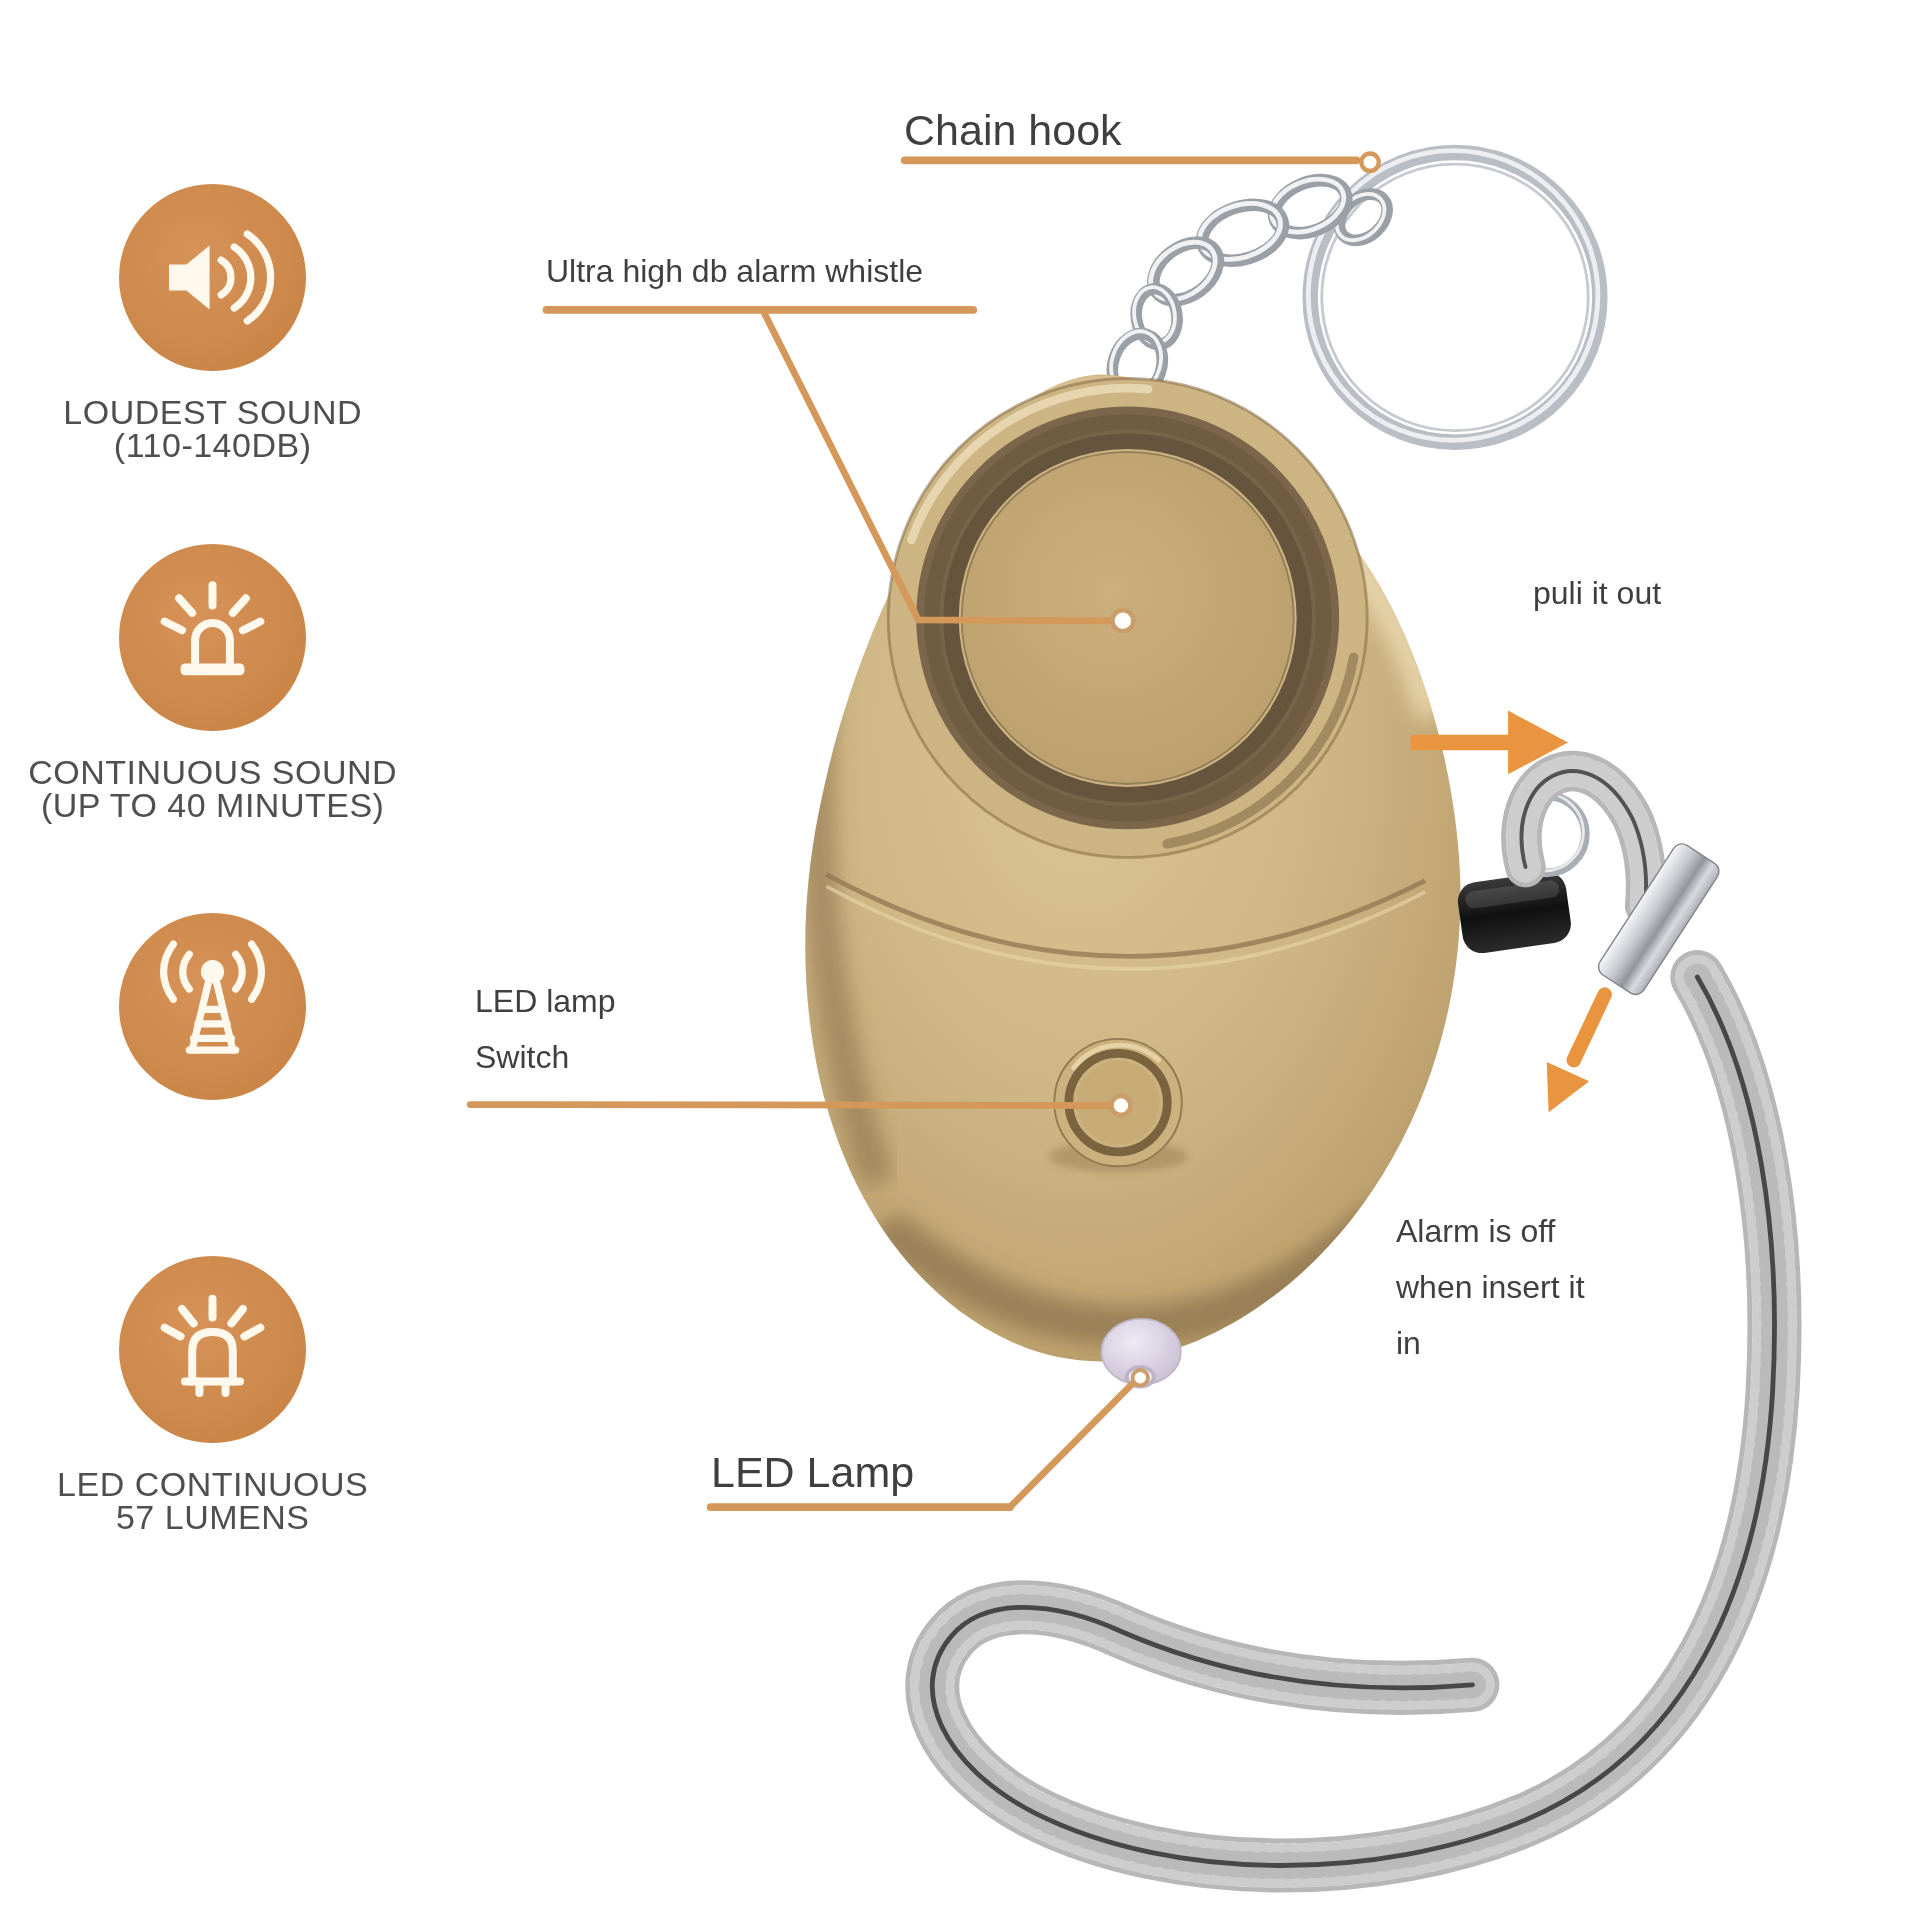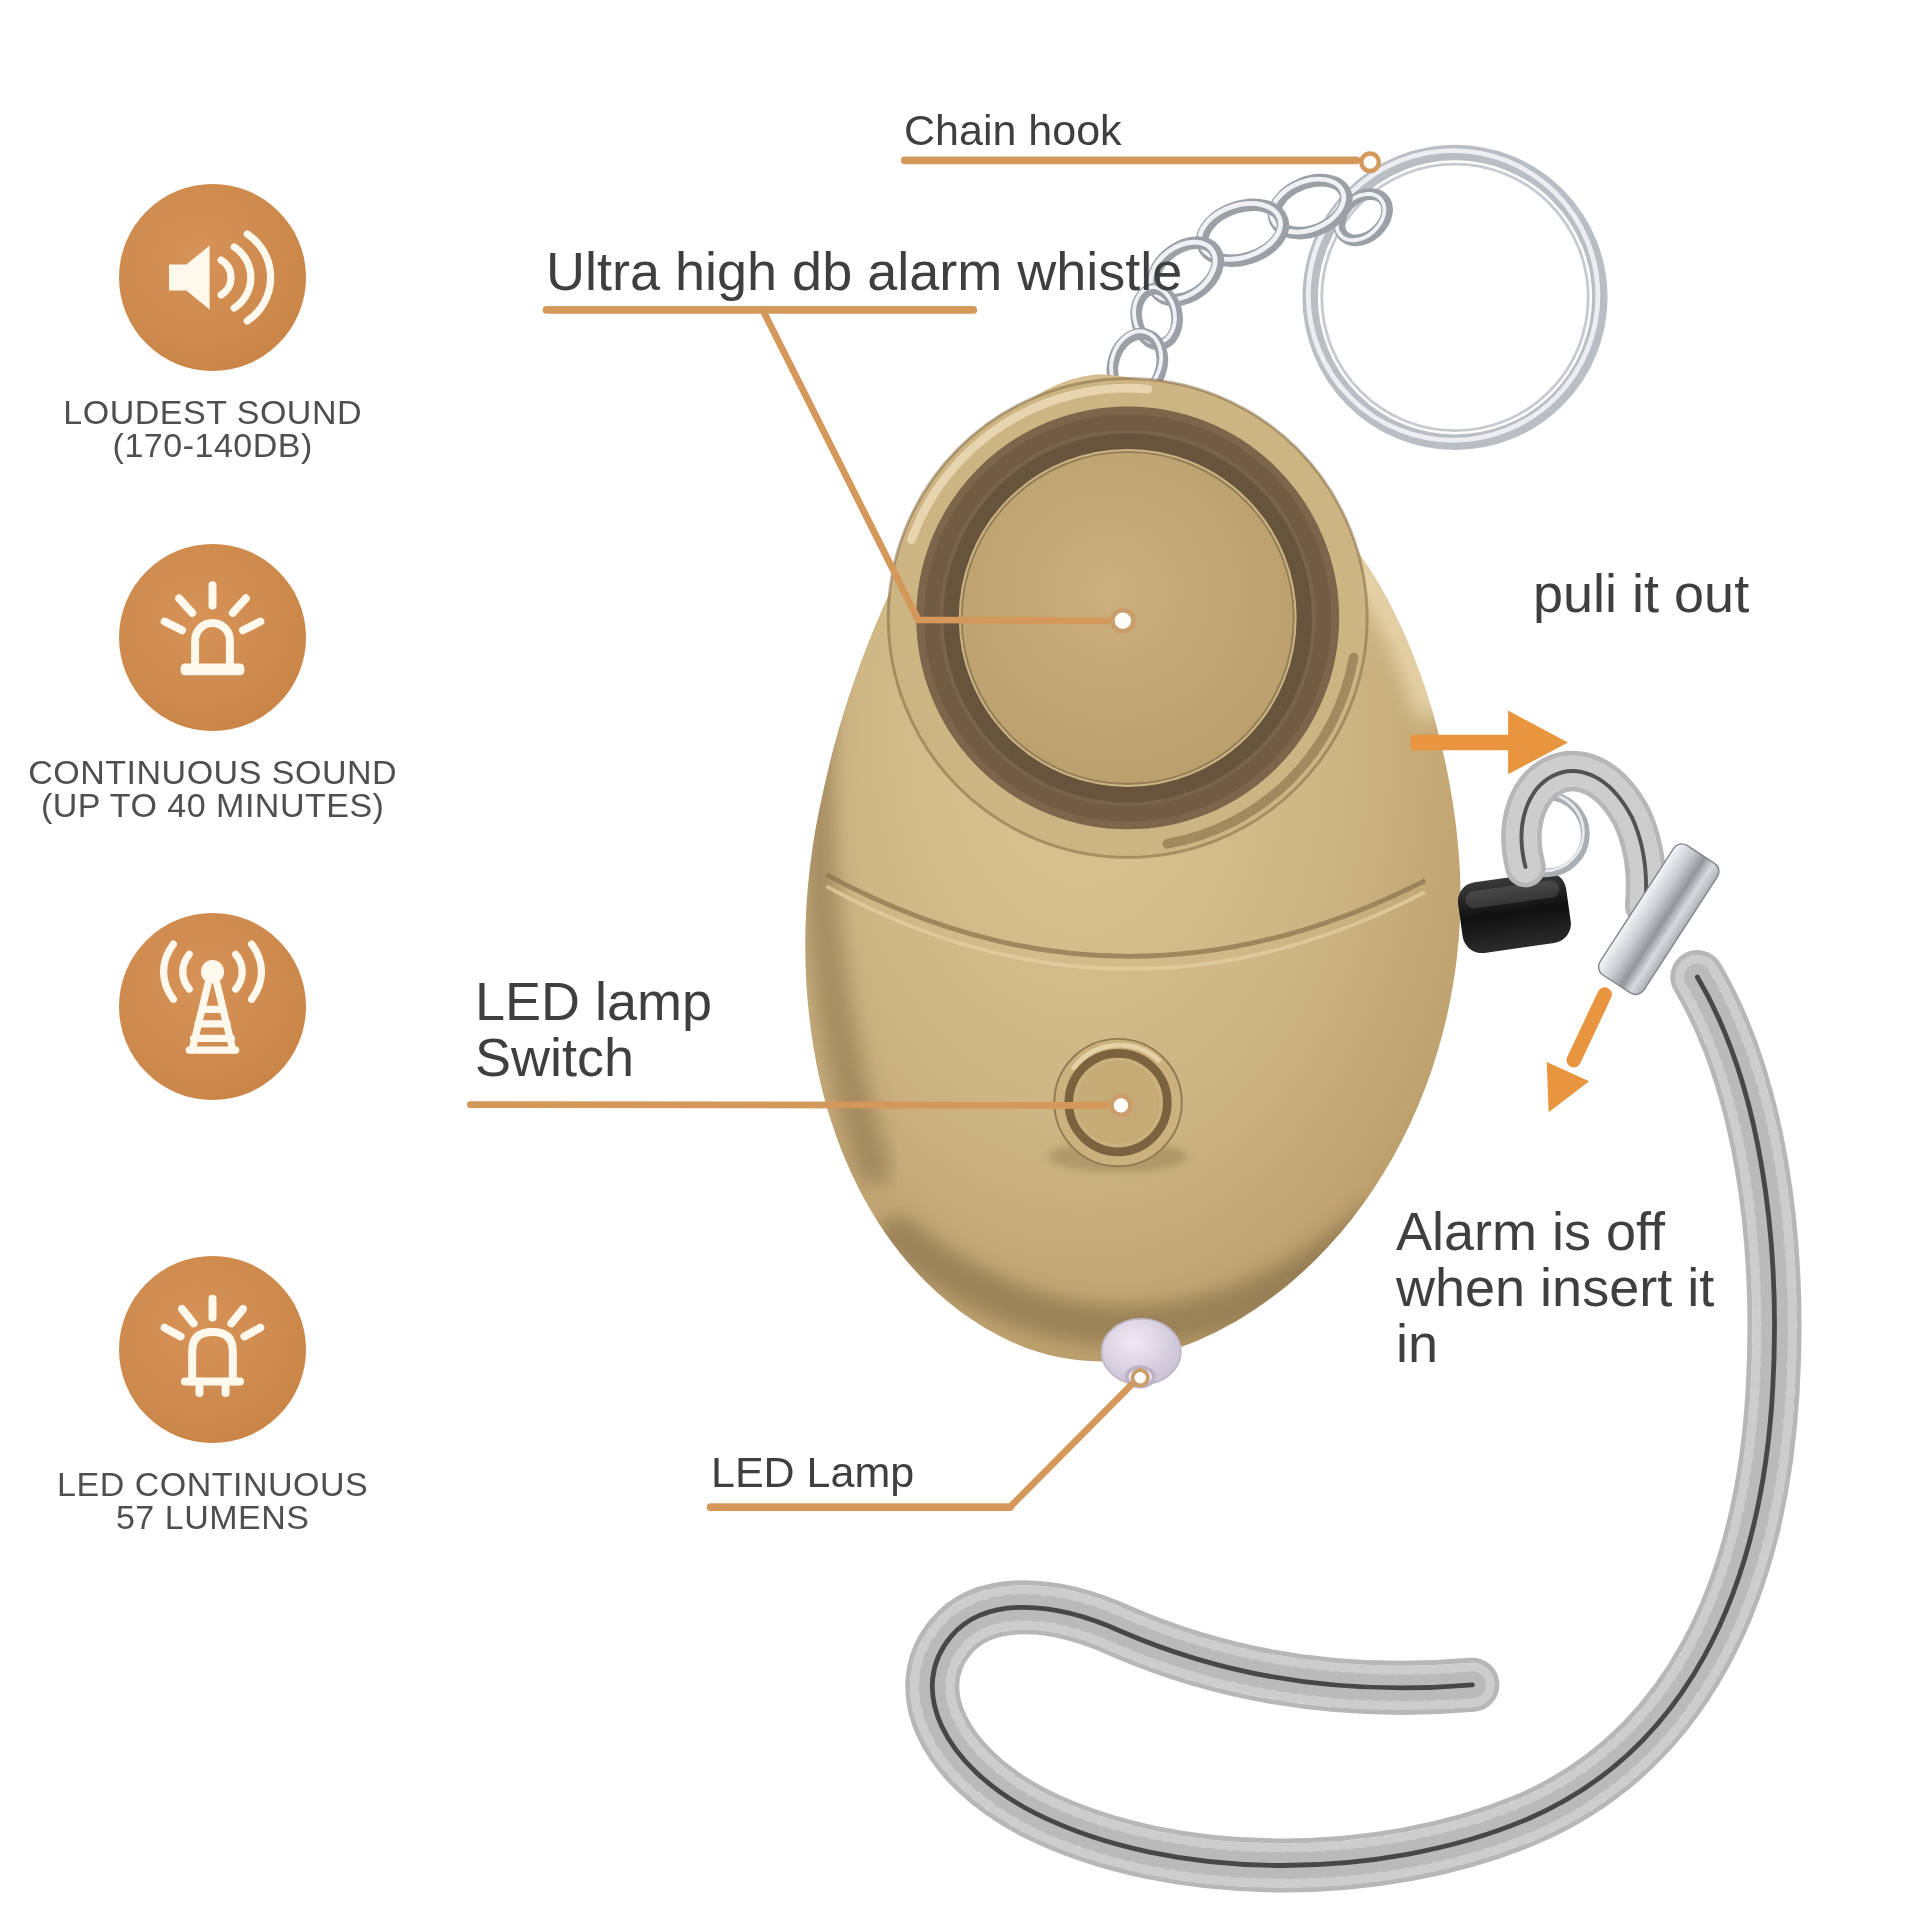--- a/index.html
+++ b/index.html
@@ -1,19 +1,19 @@
 <!DOCTYPE html>
 <html><head>
 <meta charset="utf-8">
 <style>
   html,body{margin:0;padding:0;background:#ffffff;}
   .stage{position:relative;width:1931px;height:1931px;background:#ffffff;overflow:hidden;
          font-family:"Liberation Sans", sans-serif;}
   .art{position:absolute;left:0;top:0;}
-  .lbl{position:absolute;color:#3F3F3F;font-size:54px;line-height:56px;white-space:nowrap;}
+  .lbl{position:absolute;color:#3F3F3F;font-size:32px;line-height:56px;white-space:nowrap;}
   .lbl.big{font-size:43px;text-align:center;}
   .feature{position:absolute;width:406px;left:9.7px;text-align:center;}
   .icon-circle{width:187px;height:187px;border-radius:50%;margin:0 auto;
                background:radial-gradient(circle at 42% 38%, #D79257 0%, #CE8A4D 55%, #C47E3F 100%);
                display:flex;align-items:center;justify-content:center;}
   .icon-circle svg{width:145px;height:145px;}
   .feat-lbl{margin-top:25px;color:#4F4F4F;font-size:34px;line-height:33px;letter-spacing:0.5px;}
 </style>
 </head>
 <body>
@@ -186,21 +186,21 @@
     <div class="icon-circle">
       <svg viewBox="0 0 100 100" fill="none" stroke="#FFF9ED" stroke-width="5" stroke-linecap="round" stroke-linejoin="round">
         <path d="M 20,41 h 12 l 16,-13 v 44 l -16,-13 h -12 z" fill="#FFF9ED" stroke="none"></path>
         <path d="M 56,38 a 14,14 0 0 1 0,24"></path>
         <path d="M 65,29 a 25,25 0 0 1 0,42"></path>
         <path d="M 74,20 a 36,36 0 0 1 0,60"></path>
       </svg>
     </div>
     <div class="feat-lbl">
       <div>LOUDEST SOUND</div>
-      <div>(170-140DB)</div>
+      <div>(110-140DB)</div>
     </div>
   </div>
 
   <div class="feature" style="top:544px">
     <div class="icon-circle">
       <svg viewBox="0 0 100 100" fill="none" stroke="#FFF9ED" stroke-width="5.5" stroke-linecap="round" stroke-linejoin="round">
         <path d="M 38,68 v -16 a 12,12 0 0 1 24,0 v 16"></path>
         <rect x="28" y="68" width="44" height="8" rx="3" fill="#FFF9ED" stroke="none"></rect>
         <line x1="50" y1="28" x2="50" y2="14"></line>
         <line x1="36" y1="33" x2="27" y2="23"></line>

